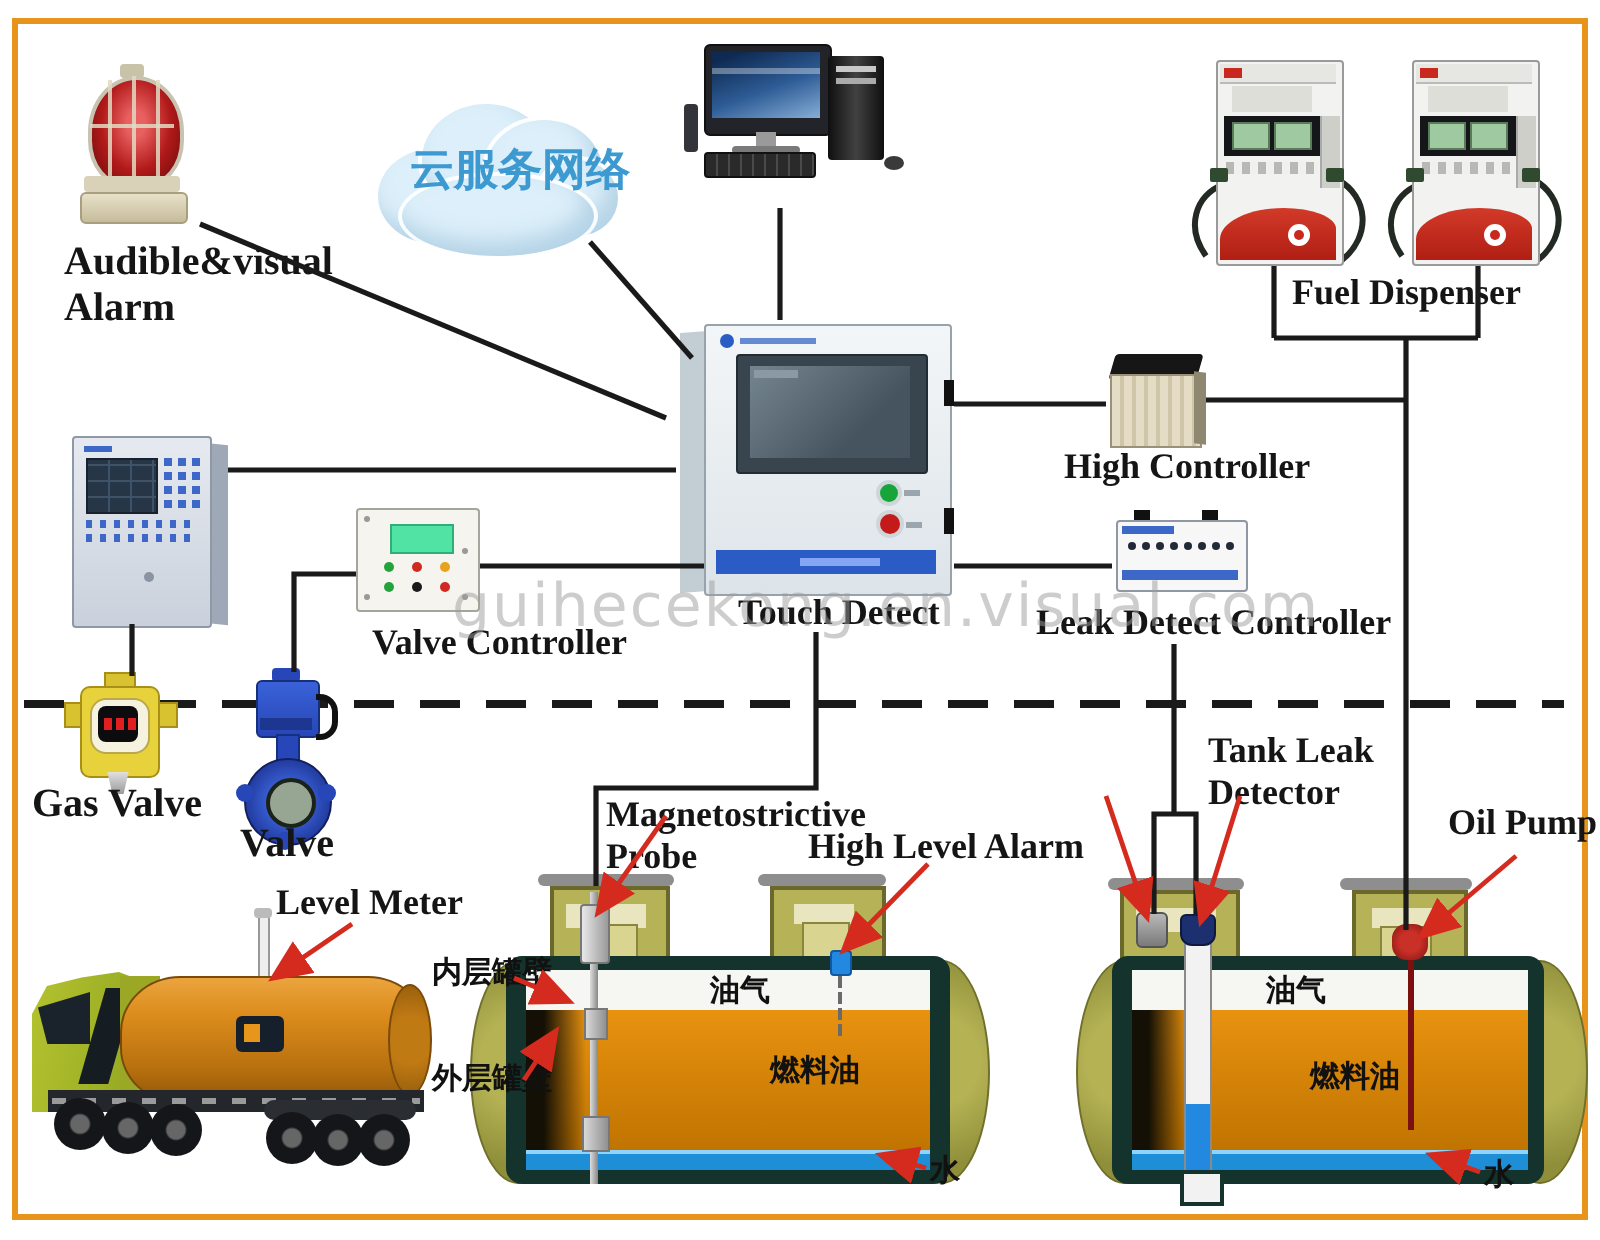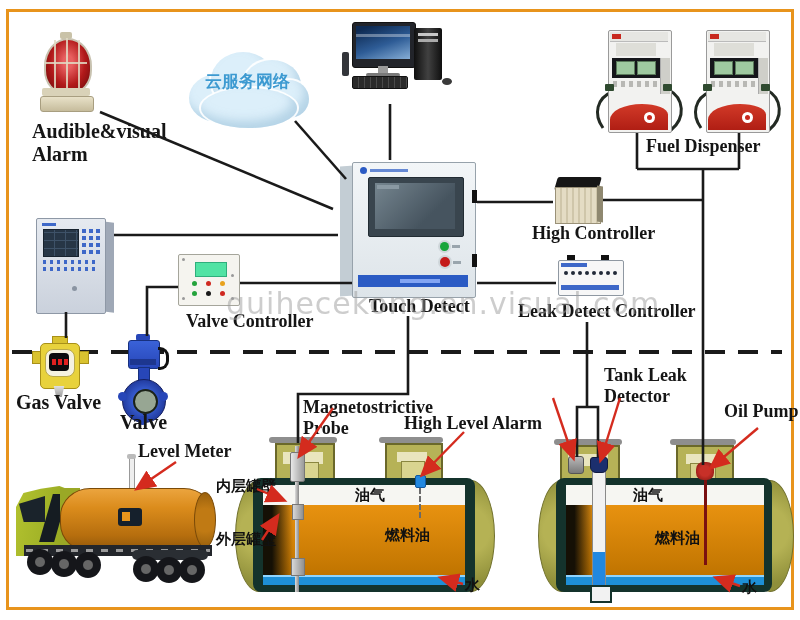--- a/index.html
+++ b/index.html
@@ -11,21 +11,21 @@
        color:#151515;white-space:pre-line;line-height:1.15;z-index:20;}
   .zh{position:absolute;font-family:"DejaVu Sans",sans-serif;font-weight:700;font-size:15px;
       color:#111;z-index:22;white-space:nowrap;}
   .watermark{position:absolute;left:226px;top:286px;font-size:30px;color:#9d9d9d;opacity:.5;
              font-family:"DejaVu Sans",sans-serif;z-index:30;letter-spacing:1px;white-space:nowrap;}
   svg.layer{position:absolute;left:0;top:0;z-index:50;pointer-events:none;}
   svg.under{z-index:4;}
   .dev{position:absolute;z-index:10;}
   .puff{position:absolute;background:#DCEFFA;border-radius:50%;
         box-shadow:inset -5px -7px 10px rgba(150,190,215,.55), 0 0 0 2px rgba(255,255,255,.9);}
-  .cloud-txt{position:absolute;font-weight:700;font-size:17px;color:#3D9AD1;z-index:5;
+  .cloud-txt{position:absolute;font-weight:700;font-size:22px;color:#3D9AD1;z-index:5;
              font-family:"DejaVu Sans",sans-serif;white-space:nowrap;}
   .wheel{position:absolute;width:26px;height:26px;border-radius:50%;
          background:radial-gradient(circle,#666 0 24%,#15161a 30%);}
   .cagebar{position:absolute;width:2px;background:rgba(225,218,195,.85);}
   .kdot{position:absolute;width:4px;height:4px;background:#3E68C8;}
   .led{position:absolute;width:4px;height:4px;border-radius:50%;background:#222a38;}
 </style>
 </head>
 <body>
 

